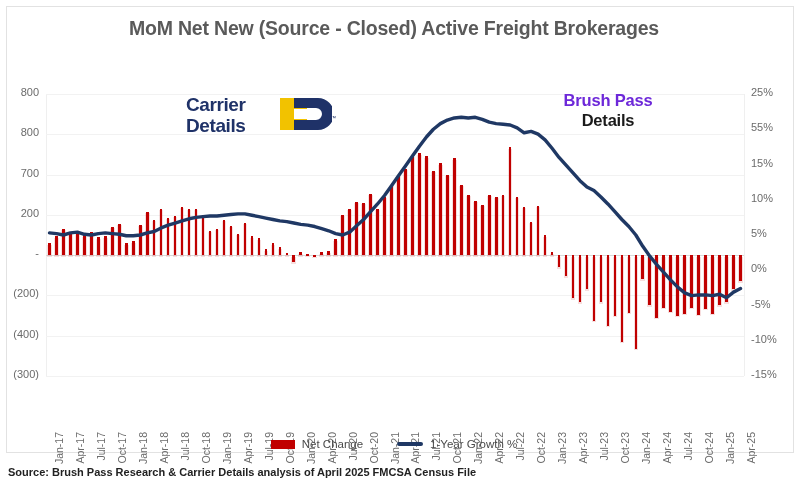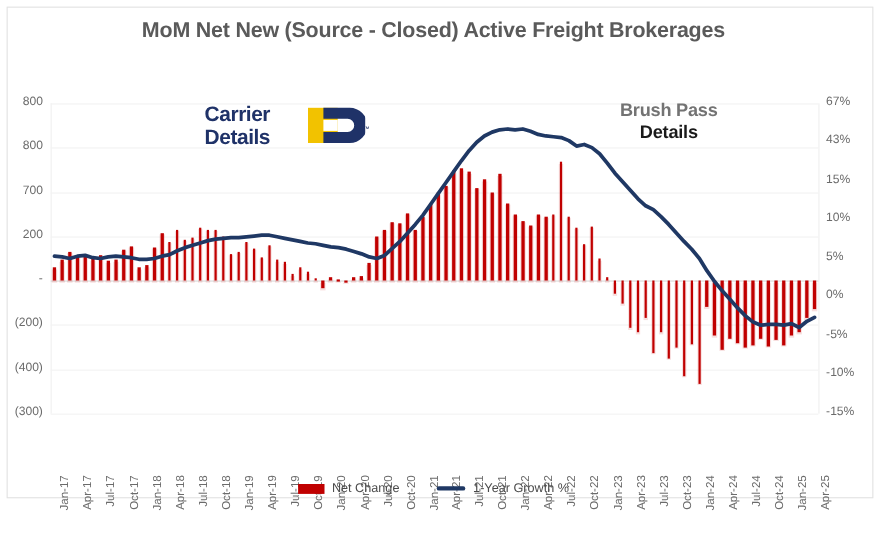--- a/index.html
+++ b/index.html
@@ -119,21 +119,21 @@
     font-size: 6px; color: #1f3268;
   }
   #brushpass-logo {
     position: absolute;
     left: 538px; top: 90px;
     width: 140px; height: 44px;
     text-align: center;
   }
   #bp-line1 {
     font-size: 16.5px; font-weight: bold;
-    color: #737373; line-height: 20px; letter-spacing: -0.2px;
+    color: #6d28d9; line-height: 20px; letter-spacing: -0.2px;
   }
   #bp-line2 {
     font-size: 16.5px; font-weight: bold;
     color: #1a1a1a; line-height: 20px; letter-spacing: -0.2px;
   }
   
   #legend {
     position: absolute;
     left: 0; top: 438px; width: 788px;
     display: flex; justify-content: center; align-items: center;
@@ -196,24 +196,24 @@
         </div>
         <div class="tickrow" style="top: 241.714px;">
           <div class="tick-line"></div>
           <div class="axis-label y-left">(400)</div>
         </div>
         <div class="tickrow" style="top: 282px;">
           <div class="tick-line"></div>
           <div class="axis-label y-left">(300)</div>
         </div>
         <div class="tickrow" style="top: 0px;">
-          <div class="axis-label y-right">67%</div>
+          <div class="axis-label y-right">25%</div>
         </div>
         <div class="tickrow" style="top: 35.25px;">
-          <div class="axis-label y-right">43%</div>
+          <div class="axis-label y-right">55%</div>
         </div>
         <div class="tickrow" style="top: 70.5px;">
           <div class="axis-label y-right">15%</div>
         </div>
         <div class="tickrow" style="top: 105.75px;">
           <div class="axis-label y-right">10%</div>
         </div>
         <div class="tickrow" style="top: 141px;">
           <div class="axis-label y-right">5%</div>
         </div>
@@ -496,13 +496,14 @@
     <div class="legend-item">
       <span class="legend-swatch-bar"></span>
       <span class="legend-text">Net Change</span>
     </div>
     <div class="legend-item">
       <span class="legend-swatch-line"></span>
       <span class="legend-text">1-Year Growth %</span>
     </div>
   </div>
 
+  <div id="source">Source: Brush Pass Research &amp; Carrier Details analysis of April 2025 FMCSA Census File</div>
 </div>
 
 </body></html>

